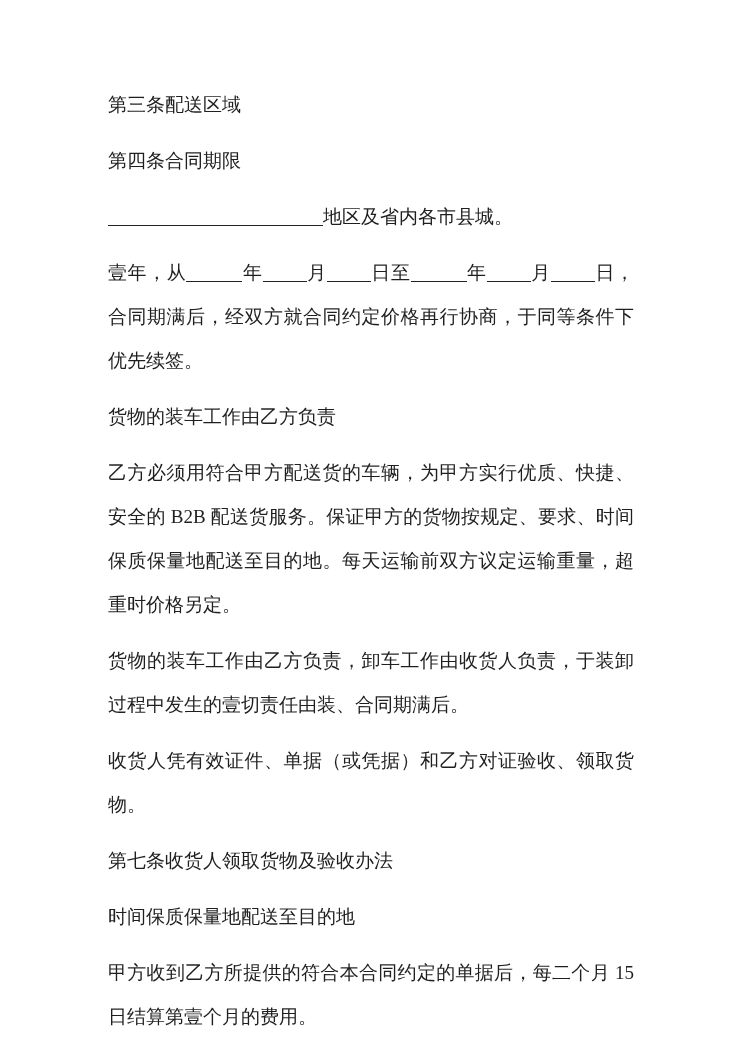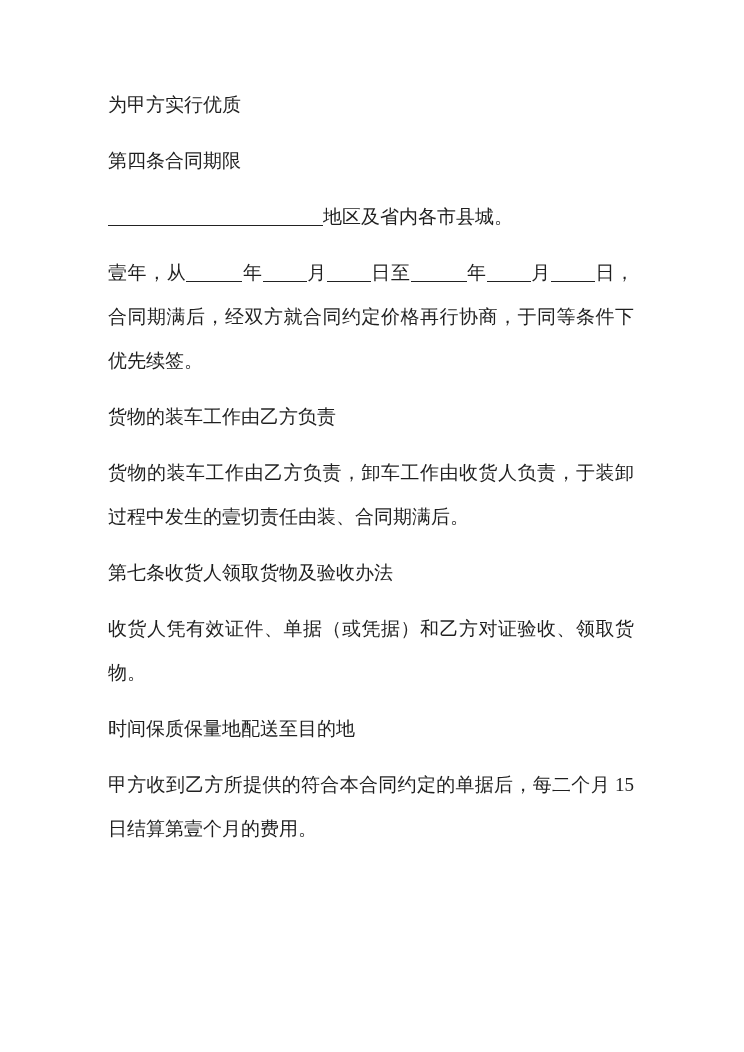--- a/index.html
+++ b/index.html
@@ -35,24 +35,25 @@
     height: 14px;
     margin-bottom: -3px;
     border-bottom: 1.4px solid #222222;
   }
 </style>
 </head>
 <body>
 
 <div class="page">
   <div class="content">
-      <p><span class="run">为甲方实行优质</span></p>
+      <p><span class="run">第三条配送区域</span></p>
       <p><span class="run">第四条合同期限</span></p>
       <p><span class="blank" style="width: 215px;"></span><span class="run">地区及省内各市县城。</span></p>
       <p><span class="run">壹年，从</span><span class="blank" style="width: 56px;"></span><span class="run">年</span><span class="blank" style="width: 44px;"></span><span class="run">月</span><span class="blank" style="width: 44px;"></span><span class="run">日至</span><span class="blank" style="width: 56px;"></span><span class="run">年</span><span class="blank" style="width: 44px;"></span><span class="run">月</span><span class="blank" style="width: 44px;"></span><span class="run">日，合同期满后，经双方就合同约定价格再行协商，于同等条件下优先续签。</span></p>
       <p><span class="run">货物的装车工作由乙方负责</span></p>
+      <p><span class="run">乙方必须用符合甲方配送货的车辆，为甲方实行优质、快捷、安全的 B2B 配送货服务。保证甲方的货物按规定、要求、时间保质保量地配送至目的地。每天运输前双方议定运输重量，超重时价格另定。</span></p>
       <p><span class="run">货物的装车工作由乙方负责，卸车工作由收货人负责，于装卸过程中发生的壹切责任由装、合同期满后。</span></p>
+      <p><span class="run">收货人凭有效证件、单据（或凭据）和乙方对证验收、领取货物。</span></p>
       <p><span class="run">第七条收货人领取货物及验收办法</span></p>
-      <p><span class="run">收货人凭有效证件、单据（或凭据）和乙方对证验收、领取货物。</span></p>
       <p><span class="run">时间保质保量地配送至目的地</span></p>
       <p><span class="run">甲方收到乙方所提供的符合本合同约定的单据后，每二个月 15 日结算第壹个月的费用。</span></p>
     </div>
 </div>
 
 </body></html>

